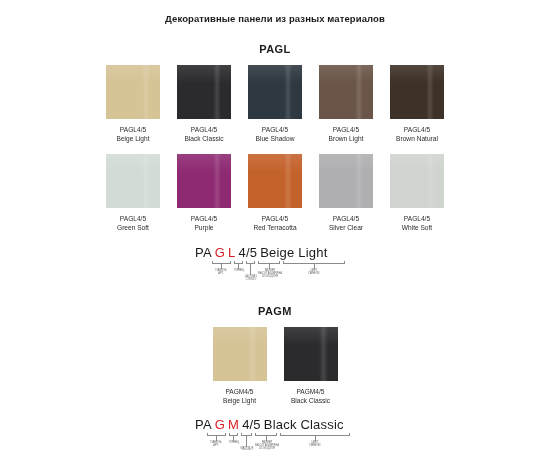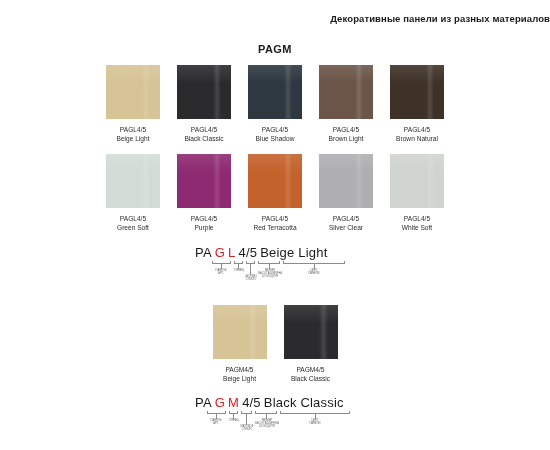--- a/index.html
+++ b/index.html
@@ -17,21 +17,21 @@
 
   .page {
     position: relative;
     width: 550px;
     height: 450px;
     box-sizing: border-box;
   }
 
   
   .doc-title {
-    text-align: right;
+    text-align: center;
     font-size: 9.5px;
     font-weight: bold;
     letter-spacing: 0.1px;
     color: #1b1b1b;
     margin: 0;
     padding-top: 13px;
   }
 
   
   .section-title {
@@ -158,21 +158,21 @@
 </style>
 </head>
 <body>
 
 <div class="page">
 
   <h1 class="doc-title">Декоративные панели из разных материалов</h1>
 
   <div class="section">
 
-    <div class="section-title pagl">PAGM</div>
+    <div class="section-title pagl">PAGL</div>
 
     <div class="swatch-row row1">
       <div class="swatch-cell">
         <div class="swatch" style="background: rgb(214, 195, 150);"></div>
         <div class="swatch-caption">
           <span class="code">PAGL4/5</span>
           <span class="name">Beige Light</span>
         </div>
       </div>
       <div class="swatch-cell">
@@ -274,20 +274,21 @@
 
         <div class="bracket" style="left:88px;  width:62px;"></div>
         <div class="leader" style="left:119px; top:3px;  height:5px;"></div>
         <div class="anno" style="left:101px;top:8px;  width:36px;">ЦВЕТ<br>ПАНЕЛИ</div>
       </div>
     </div>
   </div>
 
   <div class="section" style="margin-top:22px;">
 
+    <div class="section-title pagm">PAGM</div>
 
     <div class="swatch-row rowm">
       <div class="swatch-cell">
         <div class="swatch" style="background: rgb(214, 195, 150);"></div>
         <div class="swatch-caption">
           <span class="code">PAGM4/5</span>
           <span class="name">Beige Light</span>
         </div>
       </div>
       <div class="swatch-cell">

